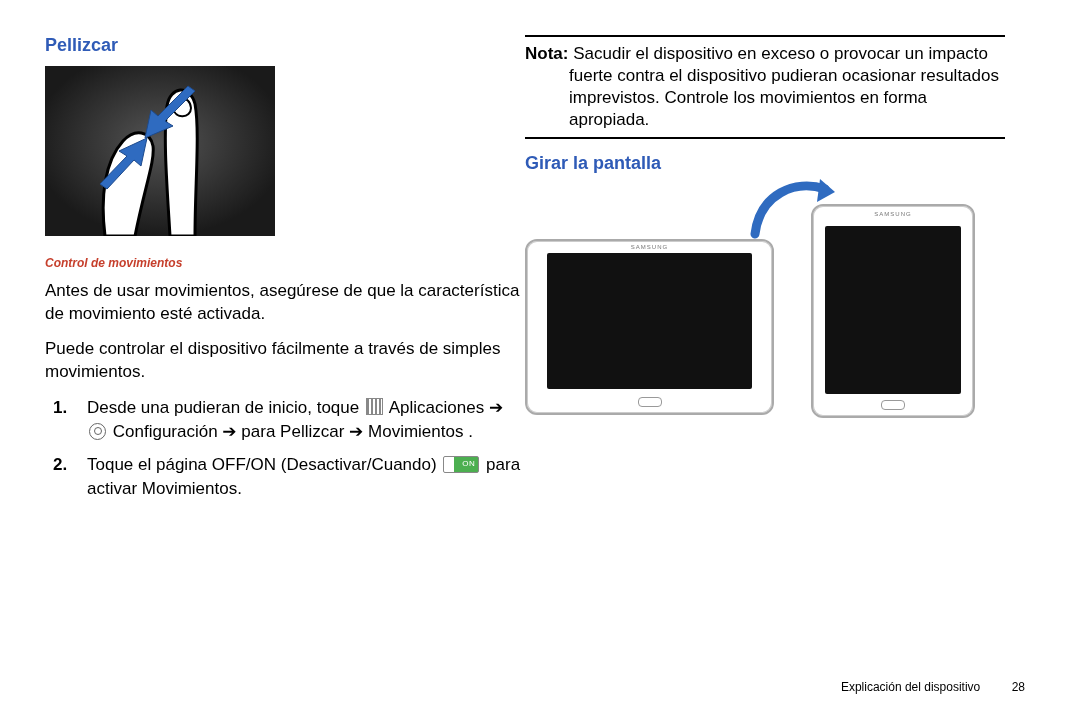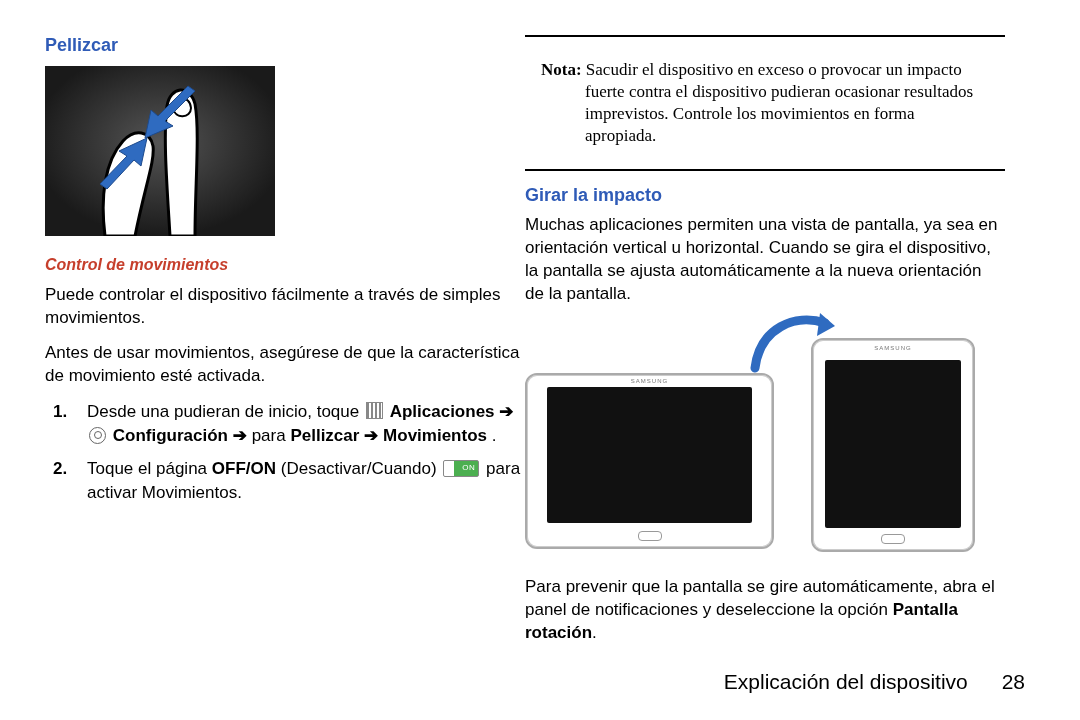--- a/index.html
+++ b/index.html
@@ -24,21 +24,21 @@
   .h-blue {
     color: #2f5bb7;
     font-weight: bold;
     font-size: 18px;
     margin: 0 0 8px 0;
   }
   .h-red {
     color: #c63f2c;
     font-style: italic;
     font-weight: bold;
-    font-size: 16px;
+    font-size: 12px;
     margin: 20px 0 10px 0;
   }
   p {
     margin: 0 0 12px 0;
     line-height: 1.35;
   }
   .ol {
     margin: 0 0 12px 0;
     padding: 0;
   }
@@ -50,45 +50,44 @@
   .li-num {
     width: 34px;
     font-weight: bold;
     flex-shrink: 0;
     padding-left: 8px;
   }
   .li-body {
     flex: 1;
   }
   .bold {
-    font-weight: bold;
+    font-weight: normal;
   }
   .note-block {
     border-top: 2px solid #000;
     border-bottom: 2px solid #000;
     padding: 6px 0;
     margin-bottom: 14px;
   }
   .note-block p {
-    margin: 16px;
+    margin: 0;
     line-height: 1.3;
-    font-family: Liberation Serif, serif;
   }
   .note-label {
     font-weight: bold;
   }
   .note-indent {
     padding-left: 44px;
     text-indent: -44px;
   }
   .footer {
     position: absolute;
     bottom: 26px;
     right: 55px;
-    font-size: 21px;
+    font-size: 12px;
     color: #000;
   }
   .footer-page {
     margin-left: 28px;
   }
   
   .icon-apps {
     display: inline-block;
     width: 15px;
     height: 15px;
@@ -255,22 +254,22 @@
 
         <path d="M128 42 C128 30 145 28 146 42 C146 52 130 54 128 42 Z" fill="#fff" stroke="#000" stroke-width="2"></path>
 
         <path class="arrow-blue" d="M150 25 L120 55 L128 60 L100 72 L106 44 L113 50 L143 20 Z"></path>
 
         <path class="arrow-blue" d="M55 118 L82 90 L74 85 L102 72 L96 100 L89 94 L62 123 Z"></path>
       </svg>
     </div>
 
     <div class="h-red">Control de movimientos</div>
+    <p>Antes de usar movimientos, asegúrese de que la característica de movimiento esté activada.</p>
     <p>Puede controlar el dispositivo fácilmente a través de simples movimientos.</p>
-    <p>Antes de usar movimientos, asegúrese de que la característica de movimiento esté activada.</p>
 
     <div class="ol">
       <div class="li">
         <div class="li-num">1.</div>
         <div class="li-body">
           <span>Desde una pudieran de inicio, toque </span>
           <span class="icon-apps"></span>
           <span class="bold"> Aplicaciones ➔</span>
           <br>
           <span class="icon-settings"></span>
@@ -293,43 +292,38 @@
     </div>
   </div>
 
   <div class="col">
     <div class="note-block">
       <p class="note-indent">
         <span class="note-label">Nota:</span><span> Sacudir el dispositivo en exceso o provocar un impacto fuerte contra el dispositivo pudieran ocasionar resultados imprevistos. Controle los movimientos en forma apropiada.</span>
       </p>
     </div>
 
-    <div class="h-blue">Girar la impacto</div>
-    <p>Muchas aplicaciones permiten una vista de pantalla, ya sea en orientación vertical u horizontal. Cuando se gira el dispositivo, la pantalla se ajusta automáticamente a la nueva orientación de la pantalla.</p>
+    <div class="h-blue">Girar la pantalla</div>
 
     <div class="rotate-box">
       <svg class="curved-arrow" viewBox="0 0 90 70">
         <path d="M10 60 C 15 20 50 5 80 15" fill="none" stroke="#2f6bc0" stroke-width="9" stroke-linecap="round"></path>
         <path d="M75 5 L90 18 L72 28 Z" fill="#2f6bc0"></path>
       </svg>
       <div class="tablet-land">
         <div class="brand">SAMSUNG</div>
         <div class="screen"></div>
         <div class="homebtn"></div>
       </div>
       <div class="tablet-port">
         <div class="brand">SAMSUNG</div>
         <div class="screen"></div>
         <div class="homebtn"></div>
       </div>
     </div>
 
-    <p>
-      <span>Para prevenir que la pantalla se gire automáticamente, abra el panel de notificaciones y deseleccione la opción </span>
-      <span class="bold">Pantalla rotación</span><span>.</span>
-    </p>
   </div>
 </div>
 
 <div class="footer">
   <span>Explicación del dispositivo</span>
   <span class="footer-page">28</span>
 </div>
 
 </body></html>

